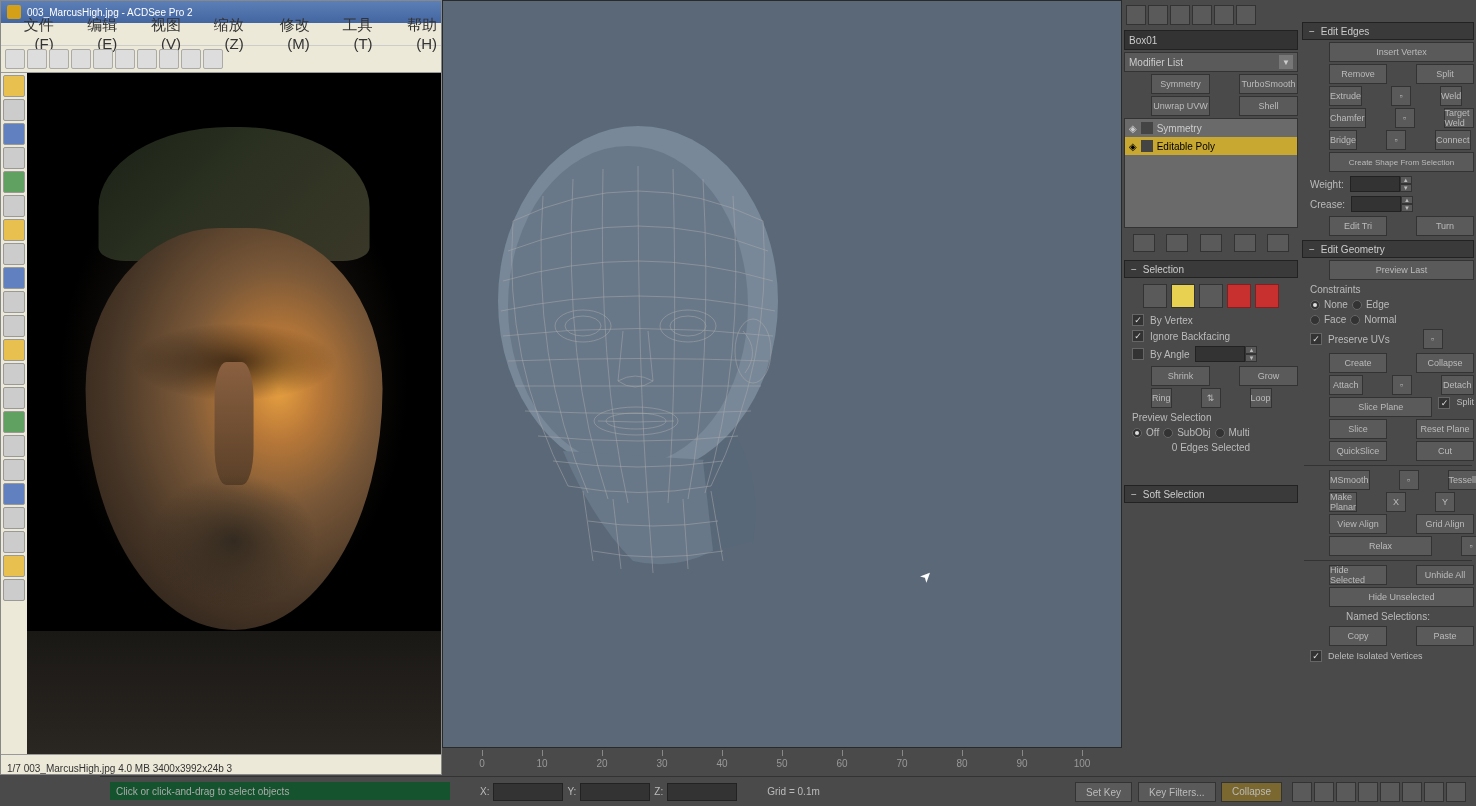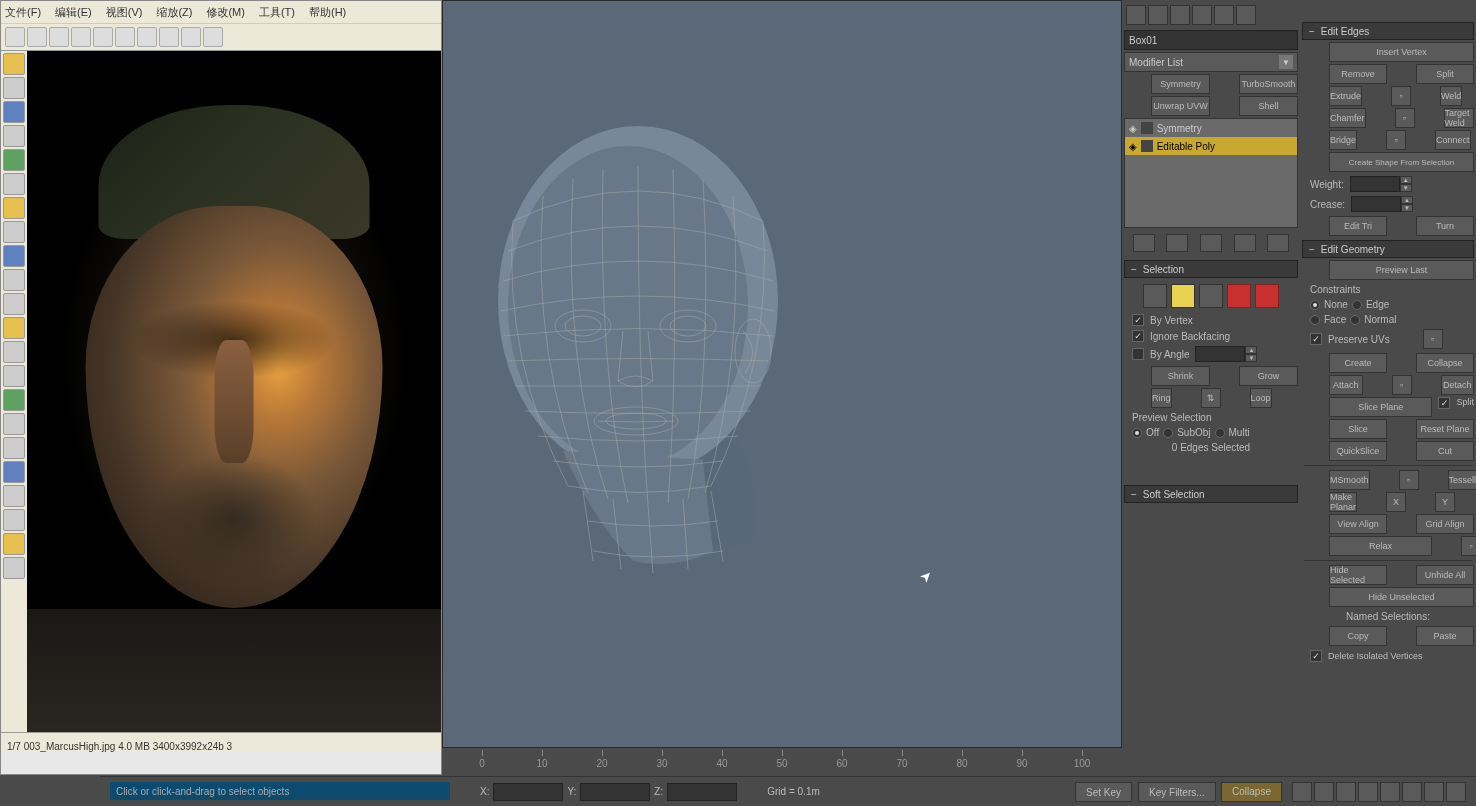--- a/index.html
+++ b/index.html
@@ -3,21 +3,21 @@
 <meta charset="utf-8">
 <style>
 * { margin: 0; padding: 0; box-sizing: border-box; font-family: Arial, sans-serif; font-size: 10px; }
 body { background: #4a4a4a; width: 1476px; height: 806px; overflow: hidden; position: relative; color: #ccc; }
 
 
 .acdsee-window { position: absolute; left: 0; top: 0; width: 442px; height: 775px; background: #e8e8e8; border: 1px solid #888; }
 .acdsee-titlebar { height: 22px; background: linear-gradient(#5c7fb8, #4466a0); display: flex; align-items: center; padding: 0 6px; color: white; font-size: 11px; }
 .acdsee-titlebar .icon { width: 14px; height: 14px; background: #d4a017; margin-right: 6px; border-radius: 2px; }
 .acdsee-menubar { height: 22px; background: #ece9d8; display: flex; align-items: center; padding: 0 4px; gap: 14px; color: #333; }
-.acdsee-menubar span { font-size: 11px; }
+.acdsee-menubar span { font-size: 15px; text-align: right; }
 .acdsee-toolbar { height: 28px; background: #ece9d8; display: flex; align-items: center; gap: 2px; padding: 0 4px; border-top: 1px solid #ccc; border-bottom: 1px solid #999; }
 .tb-icon { width: 20px; height: 20px; background: #ddd; border: 1px solid #aaa; border-radius: 2px; }
 .acdsee-body { display: flex; height: calc(100% - 92px); }
 .acdsee-sidebar { width: 26px; background: #ece9d8; display: flex; flex-direction: column; padding: 2px; gap: 2px; }
 .sb-icon { width: 22px; height: 22px; background: #ccc; border: 1px solid #999; border-radius: 2px; }
 .sb-icon.y { background: #e8c050; }
 .sb-icon.b { background: #6080c0; }
 .sb-icon.g { background: #60a060; }
 .acdsee-image { flex: 1; background: #000; display: flex; align-items: center; justify-content: center; position: relative; }
 .reference-face { width: 100%; height: 100%; position: relative; background: radial-gradient(ellipse 60% 50% at 50% 45%, #3a3226 0%, #1a1510 35%, #000 70%); }
@@ -95,33 +95,37 @@
 .sep { height: 1px; background: #333; margin: 4px 2px; }
 
 
 .bottom-bar { position: absolute; left: 100px; bottom: 0; width: 1376px; height: 30px; background: #4a4a4a; display: flex; align-items: center; padding: 0 10px; gap: 10px; border-top: 1px solid #333; }
 .coord-group { display: flex; gap: 4px; align-items: center; }
 .coord-label { color: #bbb; font-size: 10px; }
 .coord-input { width: 70px; height: 18px; background: #333; border: 1px solid #222; }
 .grid-text { color: #bbb; font-size: 10px; margin-left: 20px; }
 .bb-btn { height: 20px; padding: 0 10px; background: #5a5a5a; border: 1px solid #333; color: #bbb; font-size: 10px; display: flex; align-items: center; }
 .bb-btn.amber { background: #7a6830; }
-.status-prompt { position: absolute; left: 110px; bottom: 6px; height: 18px; width: 340px; background: #0c4a6e; color: #aaa; display: flex; align-items: center; padding: 0 6px; font-size: 10px; }
+.status-prompt { position: absolute; left: 110px; bottom: 6px; height: 18px; width: 340px; background: #14532d; color: #aaa; display: flex; align-items: center; padding: 0 6px; font-size: 10px; }
 .nav-icons { display: flex; gap: 2px; }
 .nav-icon { width: 20px; height: 20px; background: #5a5a5a; border: 1px solid #333; }
 
 .obj-sel-bar { position: absolute; left: 100px; top: 776px; height: 18px; padding: 0 8px; background: #5a5a5a; border: 1px solid #333; color: #bbb; font-size: 10px; display: flex; align-items: center; }
 
 .viewport-controls { position: absolute; left: 618px; top: 778px; display: flex; gap: 2px; }
 .vp-ctrl { width: 18px; height: 18px; background: #5a5a5a; border: 1px solid #333; font-size: 10px; text-align: center; line-height: 16px; color: #bbb; }
 </style>
 </head>
 <body>
 
 <div class="acdsee-window">
+  <div class="acdsee-titlebar">
+    <div class="icon"></div>
+    <span>003_MarcusHigh.jpg - ACDSee Pro 2</span>
+  </div>
   <div class="acdsee-menubar">
     <span>文件(F)</span>
     <span>编辑(E)</span>
     <span>视图(V)</span>
     <span>缩放(Z)</span>
     <span>修改(M)</span>
     <span>工具(T)</span>
     <span>帮助(H)</span>
   </div>
   <div class="acdsee-toolbar">

